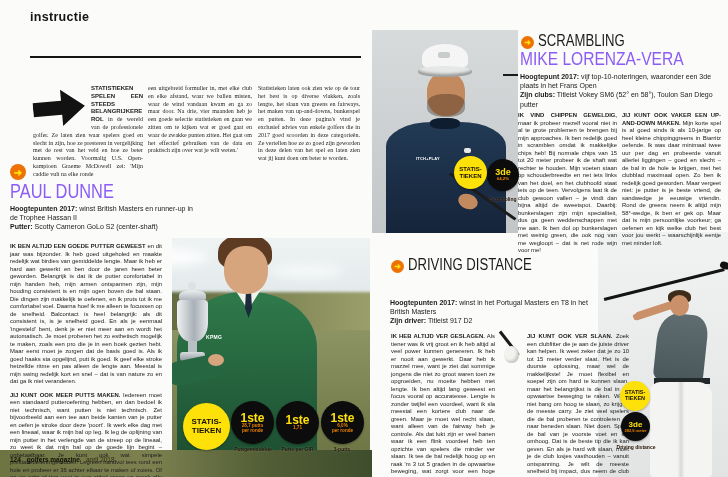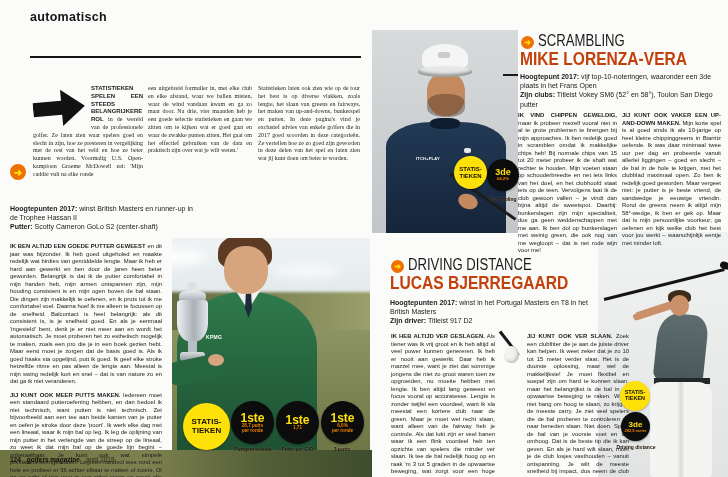--- a/index.html
+++ b/index.html
@@ -19,21 +19,21 @@
   #icol1{left:33px;width:110px}
   #icol2{left:148px;width:104px}
   #icol3{left:258px;width:102px}
   .intro-arrow{float:left;width:52px;height:40px;margin:3px 6px 2px 0;transform:rotate(-5deg)}
   .intro-lead{font-family:"Liberation Sans",sans-serif;font-weight:700;font-size:6px}
 
   
   .sec-icon{border-radius:50%;background:#ee7203;color:#ffe10a;display:flex;align-items:center;
             justify-content:center;font-weight:700;z-index:5}
   .cat{font-size:18px;color:#1b1b1b;z-index:5}
-  .name{font-weight:700;font-size:20px;color:#c2410c;z-index:5}
+  .name{font-weight:400;font-size:20px;color:#8b5cf6;z-index:5}
   .details{font-size:7px;line-height:9.2px;color:#1b1b1b;z-index:5}
   .details b{font-weight:700}
   .dash{background:#1a1a1a;z-index:5}
 
   
   .bodycol{font-size:5.9px;line-height:7.5px;text-align:justify;color:#212121;z-index:5}
   .para+.para{margin-top:6px}
   .lead{font-weight:700}
 
   
@@ -171,34 +171,36 @@
     <div class="abs" id="lTorso"></div>
     <div class="abs" id="lHair"></div>
     <div class="abs" id="lHead"></div>
     <div class="abs" id="lBelt"></div>
     <div class="abs" id="lPants"></div>
   </div>
 
   <div class="abs" id="textPanel"></div>
   <div class="abs" id="grassStrip"></div>
 
-  <div class="abs kicker">automatisch</div>
+  <div class="abs kicker">instructie</div>
   <div class="abs kicker-rule"></div>
 
   <div class="abs intro-col" id="icol1">
     <svg class="intro-arrow" viewBox="0 0 60 46">
       <polygon points="0,15 33,15 33,2 60,23 33,44 33,31 0,31" fill="#121212"></polygon>
     </svg>
     <b class="intro-lead">STATISTIEKEN SPELEN EEN STEEDS BELANGRIJKERE ROL</b>
     <span class="serif">in de wereld van de professionele golfer. Ze laten zien waar spelers goed en slecht in zijn, hoe ze presteren in vergelijking met de rest van het veld en hoe ze beter kunnen worden. Voormalig U.S. Open-kampioen Graeme McDowell zei: 'Mijn caddie vult na elke ronde</span>
   </div>
   <div class="abs intro-col serif" id="icol2">een uitgebreid formulier in, met elke club en elke afstand, waar we ballen misten, waar de wind vandaan kwam en ga zo maar door. Na drie, vier maanden heb je een goede selectie statistieken en gaan we zitten om te kijken wat er goed gaat en waar de zwakke punten zitten. Het gaat om het effectief gebruiken van de data en praktisch zijn over wat je wilt weten.'</div>
   <div class="abs intro-col serif" id="icol3">Statistieken laten ook zien wie op de tour het best is op diverse vlakken, zoals lengte, het slaan van greens en fairways, het maken van up-and-downs, bunkerspel en putten. In deze pagina's vind je exclusief advies van enkele golfers die in 2017 goed scoorden in deze categorieën. Ze vertellen hoe ze zo goed zijn geworden in deze delen van het spel en laten zien wat jij kunt doen om beter te worden.</div>
 
   <div class="abs sec-icon" style="left:10px;top:164px;width:16px;height:16px;font-size:10px">➜</div>
+  <div class="abs name" style="left:10px;top:180px">
+    <span class="cond">PAUL DUNNE</span></div>
   <div class="abs details" style="left:10px;top:204px;width:186px">
     <b>Hoogtepunten 2017:</b>
     <span>winst British Masters en runner-up in de Trophee Hassan II</span><br>
     <b>Putter:</b>
     <span>Scotty Cameron GoLo S2 (center-shaft)</span>
   </div>
 
   <div class="abs bodycol" style="left:10px;top:243px;width:152px">
     <div class="para">
       <b class="lead">IK BEN ALTIJD EEN GOEDE PUTTER GEWEEST</b>
@@ -267,22 +269,20 @@
   </div>
   <div class="abs stat-b" style="left:487px;top:159px;width:32px;height:32px">
     <span class="rank" style="font-size:9px">3de</span>
     <span class="sval" style="font-size:4.4px">64,2%</span>
   </div>
   <div class="abs slabel" style="left:480px;top:196px;width:46px">Scrambling</div>
 
   <div class="abs sec-icon" style="left:391px;top:260px;width:13px;height:13px;font-size:8px">➜</div>
   <div class="abs cat" style="left:408px;top:256px;font-size:16px">
     <span class="cond">DRIVING DISTANCE</span></div>
-  <div class="abs name" style="left:390px;top:272px;font-size:19px">
-    <span class="cond">LUCAS BJERREGAARD</span></div>
   <div class="abs details" style="left:390px;top:298px;width:210px">
     <b>Hoogtepunten 2017:</b>
     <span>winst in het Portugal Masters en T8 in het British Masters</span><br>
     <b>Zijn driver:</b>
     <span>Titleist 917 D2</span>
   </div>
 
   <div class="abs bodycol" style="left:391px;top:333px;width:104px">
     <b class="lead">IK HEB ALTIJD VER GESLAGEN.</b>
     <span>Als tiener was ik vrij groot en ik heb altijd al veel power kunnen genereren. Ik heb er nooit aan gewerkt. Daar heb ik mazzel mee, want je ziet dat sommige jongens die niet zo groot waren toen ze opgroeiden, nu moeite hebben met lengte. Ik ben altijd lang geweest en focus vooral op accuratesse. Lengte is zonder twijfel een voordeel, want ik sla meestal een kortere club naar de green. Maar je moet wel recht slaan, want alleen van de fairway heb je controle. Als dat lukt zijn er veel banen waar ik een flink voordeel heb ten opzichte van spelers die minder ver slaan. Ik tee de bal redelijk hoog op en raak 'm 3 tot 5 graden in de opwaartse beweging, wat zorgt voor een hoge vertrekhoek en weinig spin. Dat is het tegenovergestelde van veel amateurs, die 4 tot 5 graden naar beneden slaan, waardoor hij laag vertrekt met veel spin.</span>

